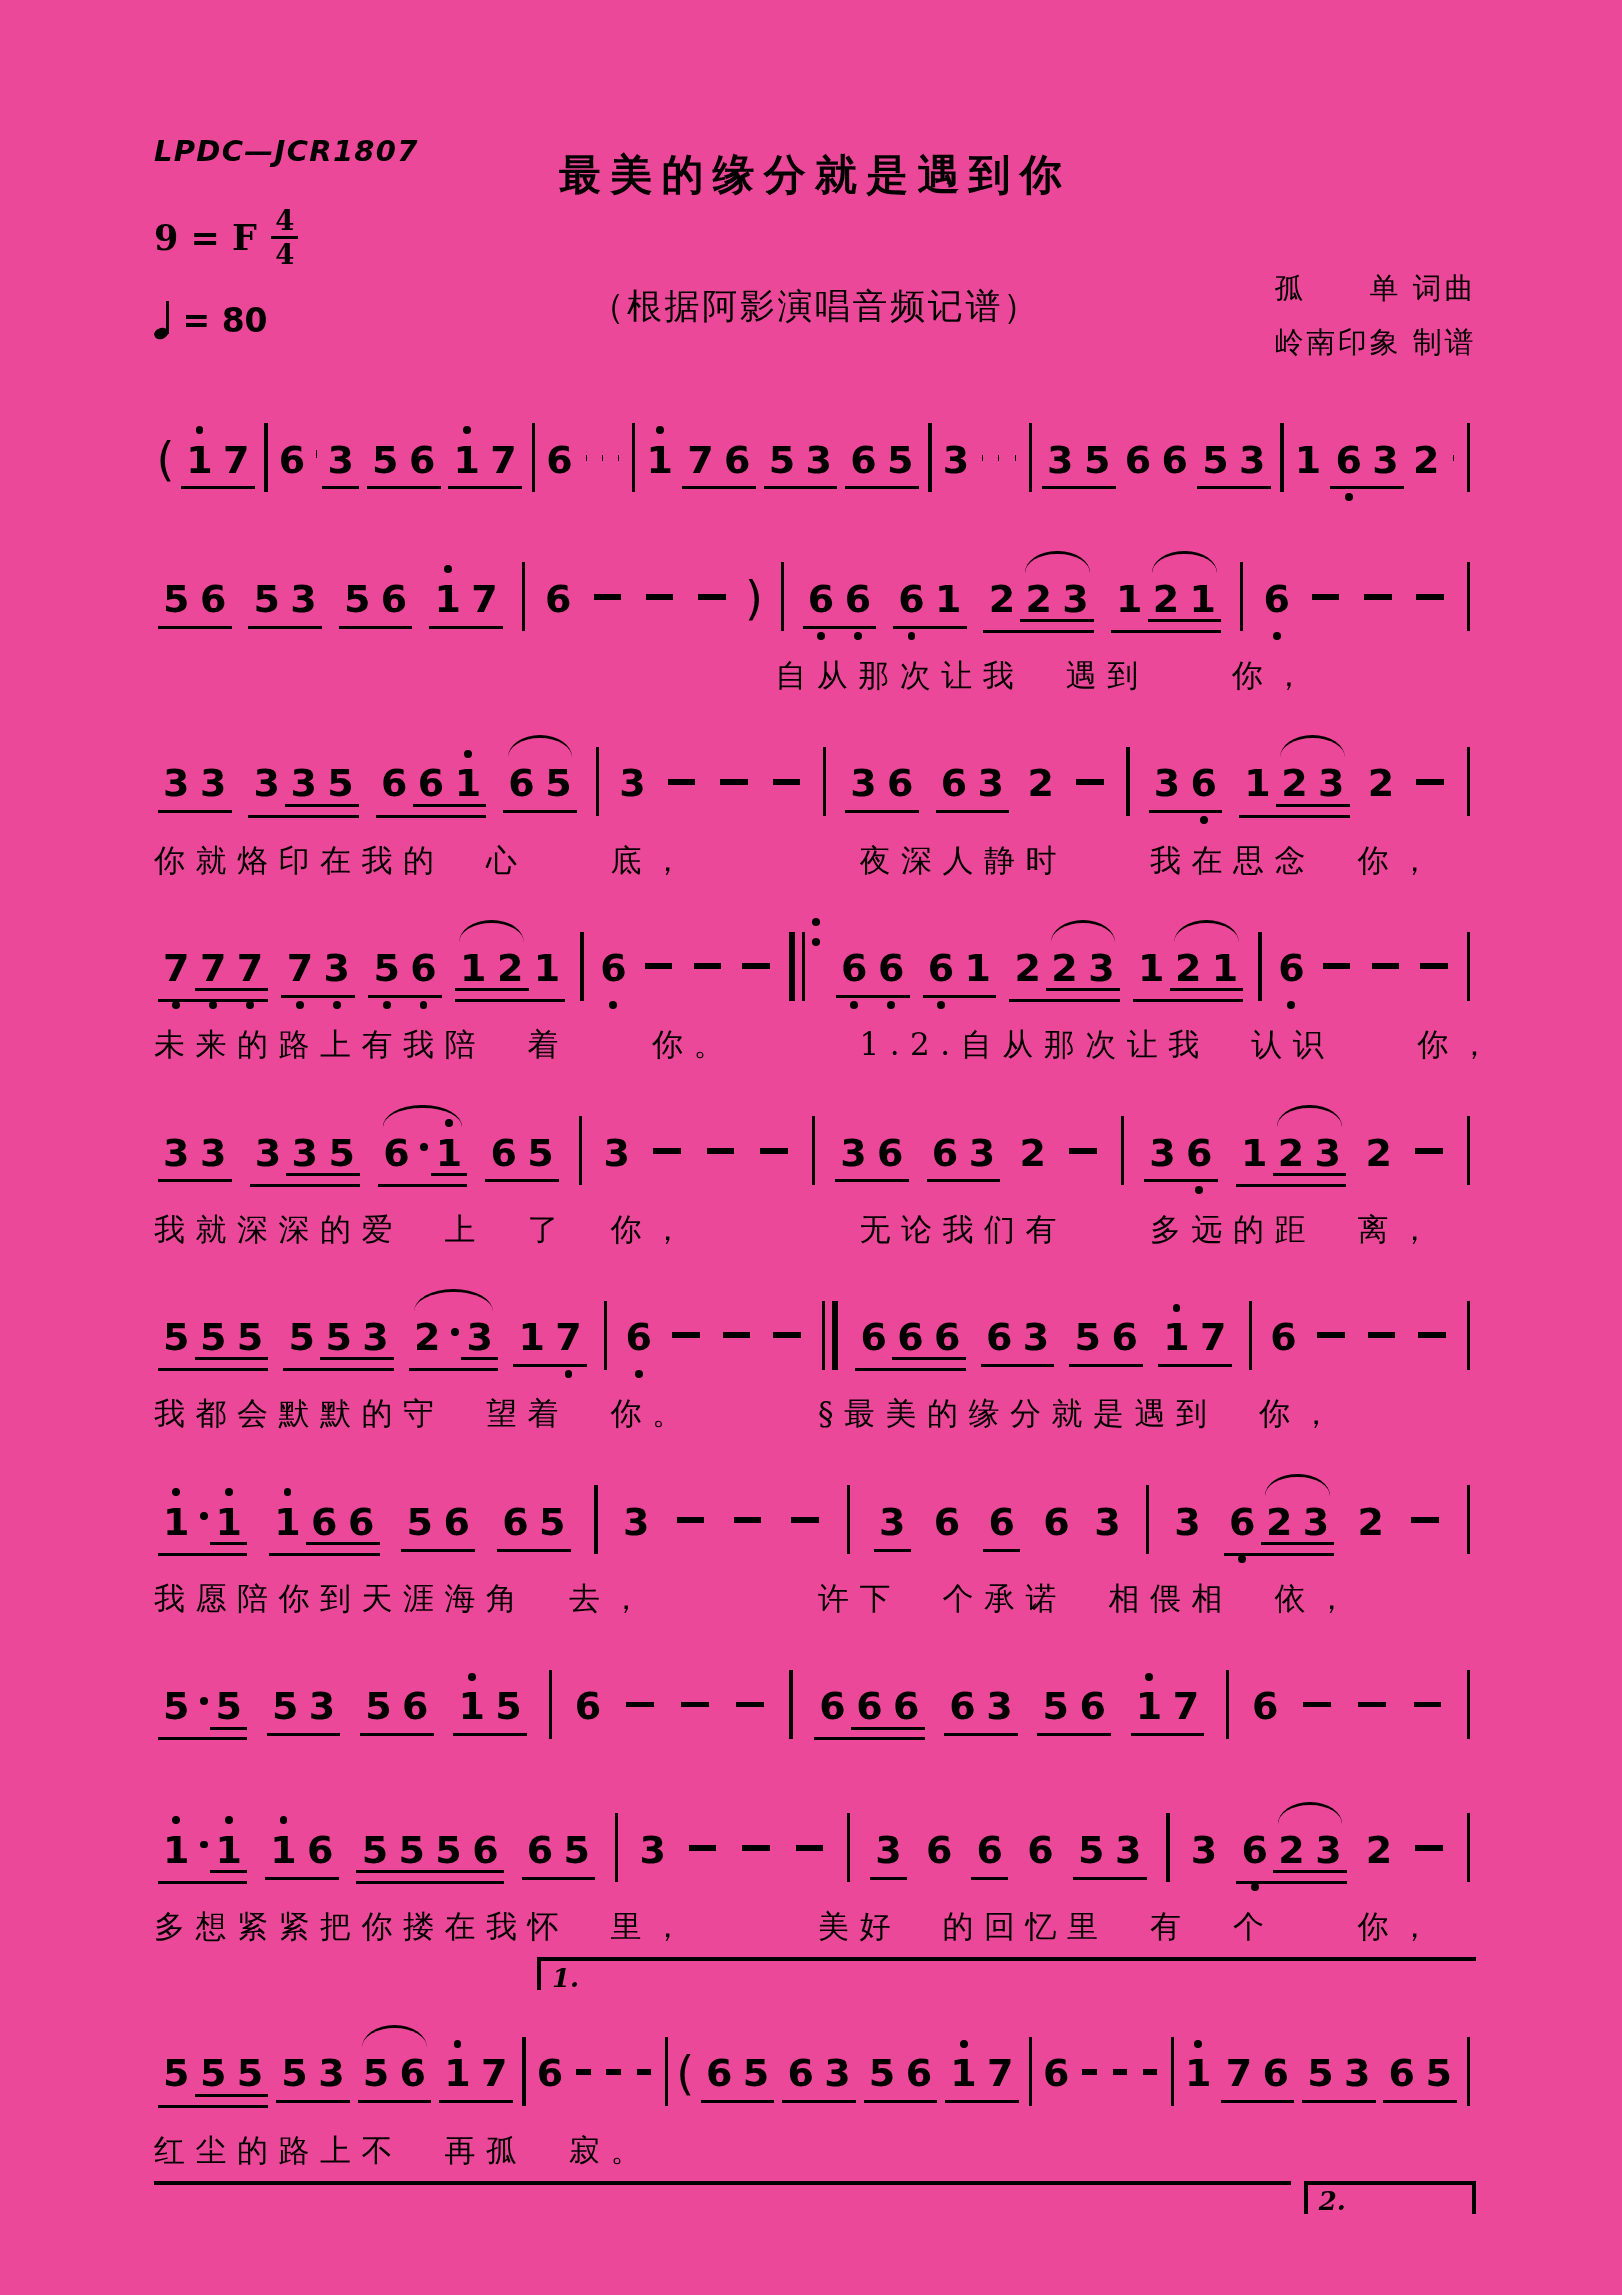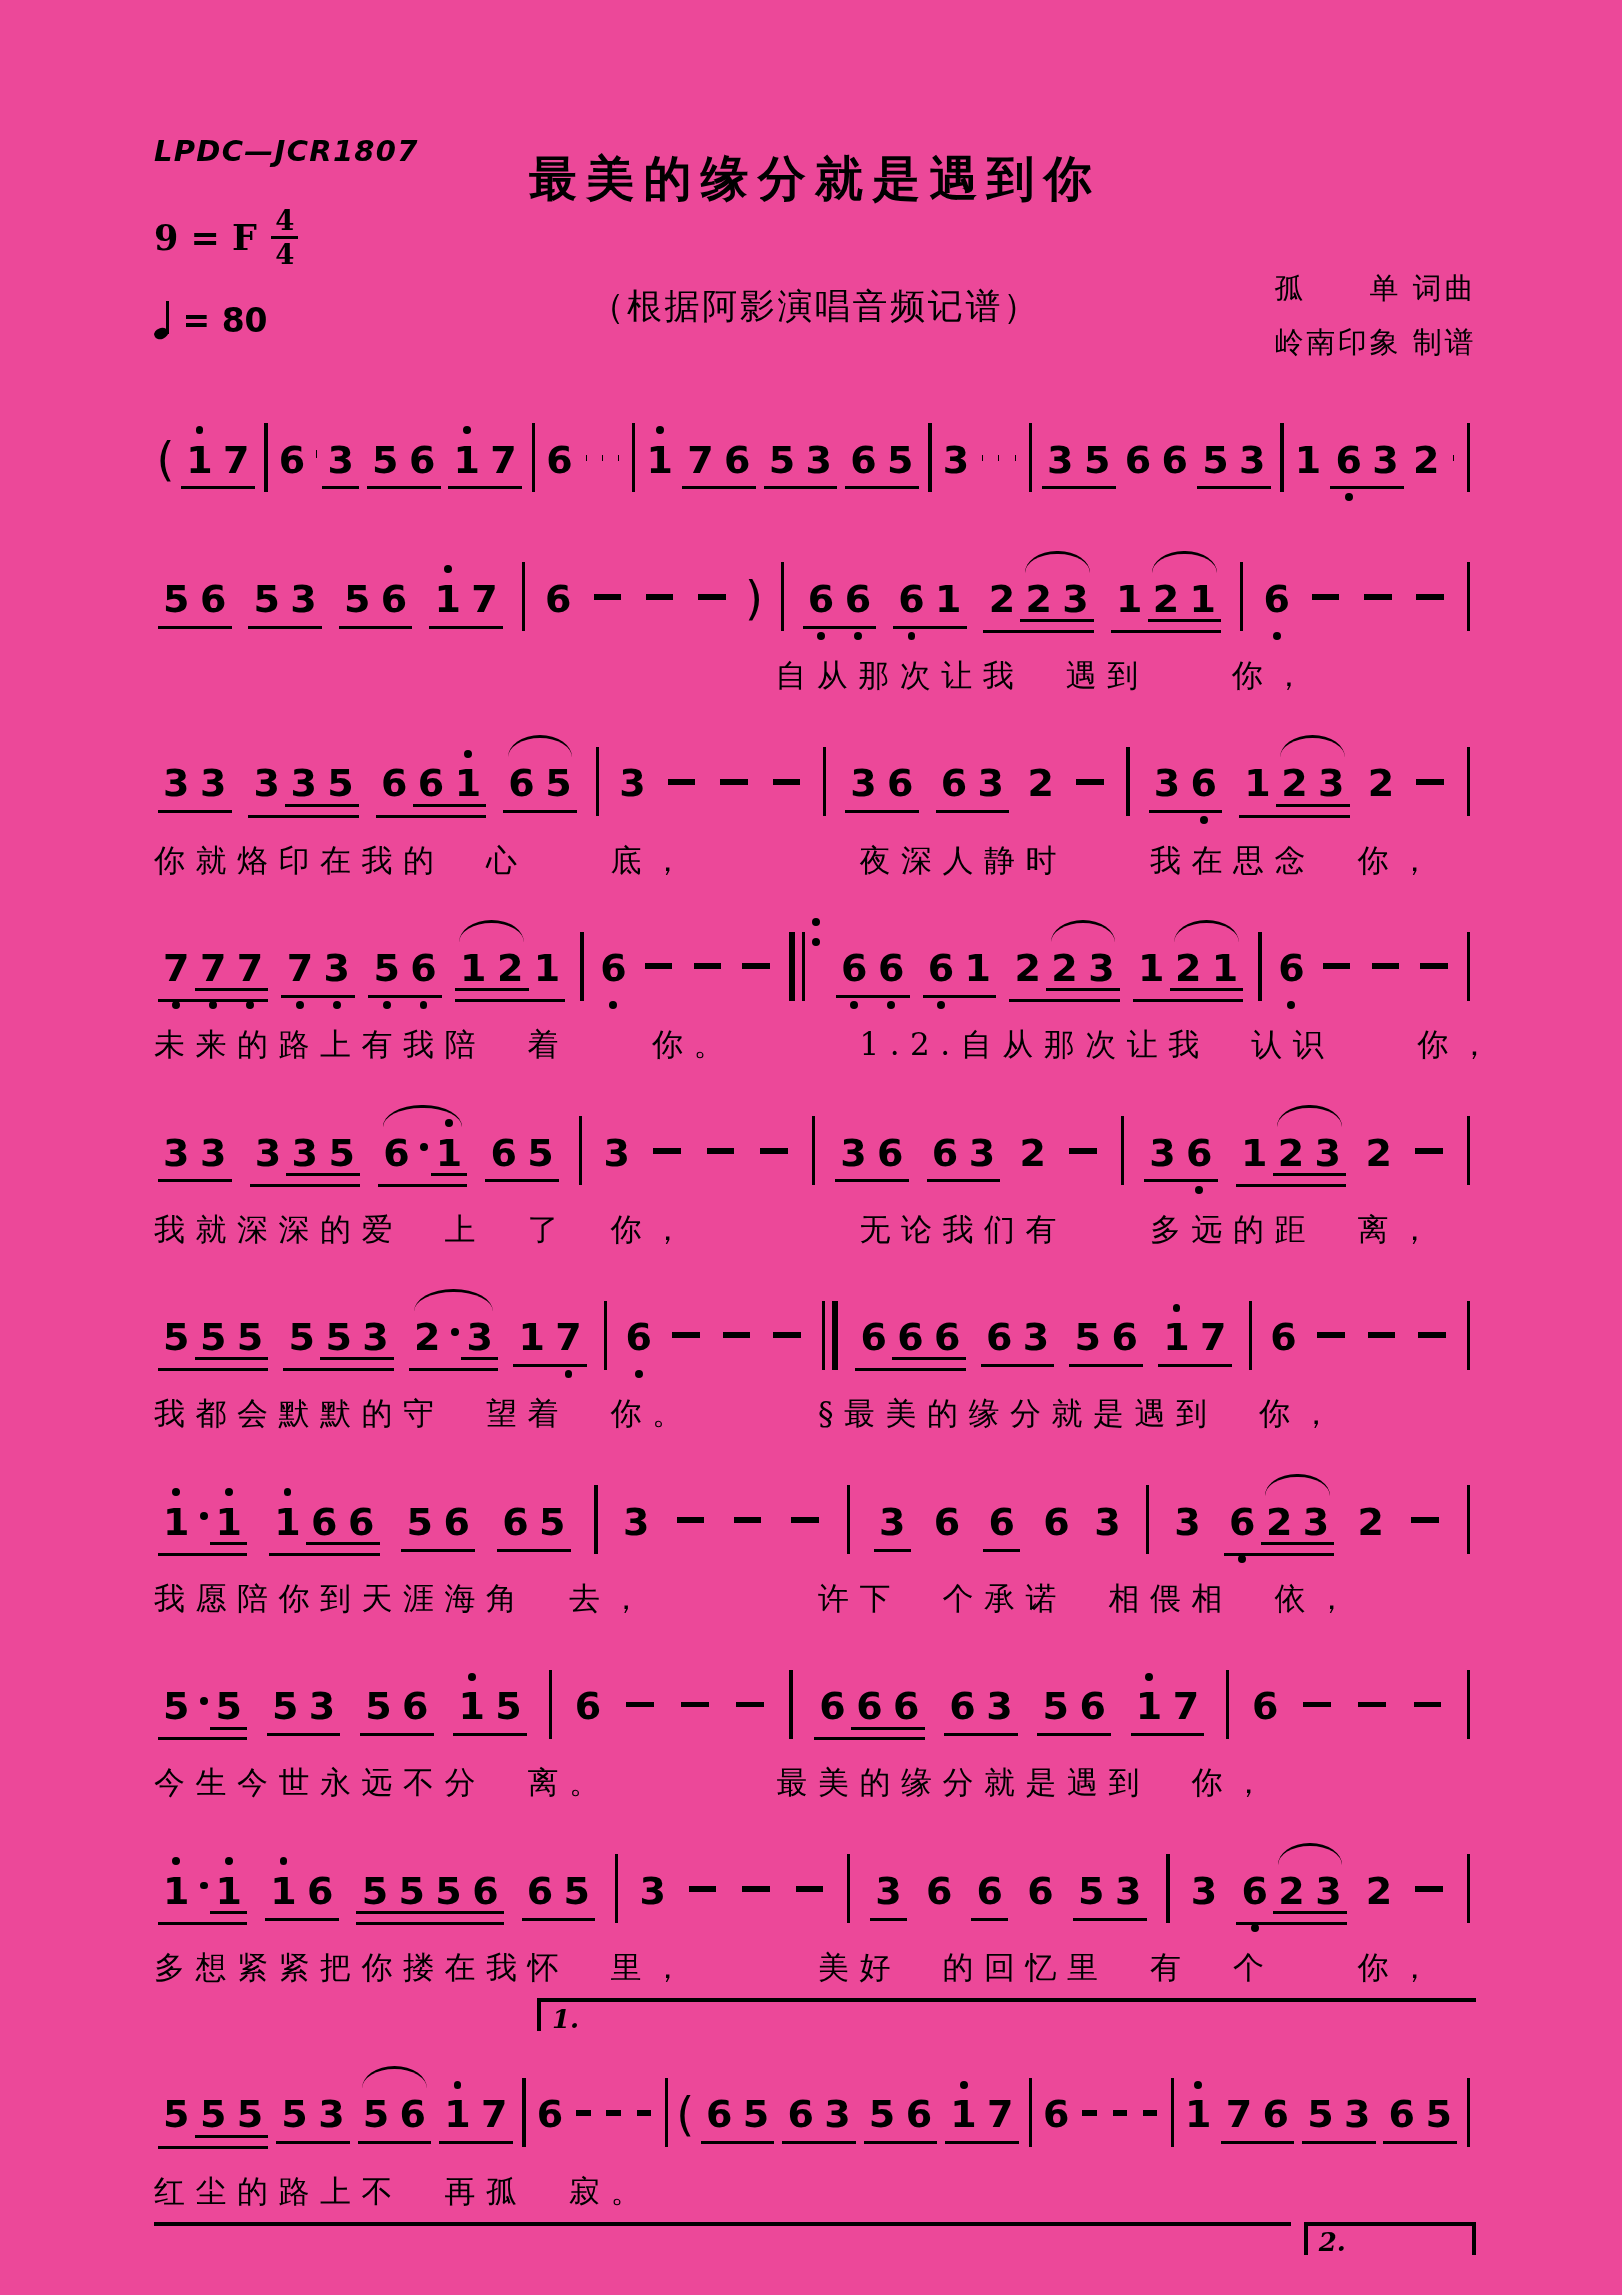--- a/index.html
+++ b/index.html
@@ -4,21 +4,21 @@
 <style>
   html,body{margin:0;padding:0;background:#e8e8e8;}
   .sheet{position:relative;width:1623px;height:2295px;background:#ec4899;color:#000;
          font-family:"DejaVu Sans",sans-serif;overflow:hidden;}
   .content{position:absolute;left:154px;top:121px;width:1322px;}
 
   
   .header{position:relative;height:255px;}
   .catalog{position:absolute;left:0;top:13px;font-size:29px;font-weight:bold;font-style:italic;
            font-family:"DejaVu Sans",sans-serif;letter-spacing:1.3px;}
-  .title{position:absolute;left:0;right:0;top:26px;text-align:center;font-size:48px;font-weight:bold;
+  .title{position:absolute;left:0;right:0;top:26px;text-align:center;font-size:42px;font-weight:bold;
          font-family:"DejaVu Serif",serif;letter-spacing:9.2px;}
   .keyrow{position:absolute;left:0;top:85px;font-size:35px;font-weight:bold;
           font-family:"DejaVu Serif",serif;display:flex;align-items:center;}
   .frac{display:inline-flex;flex-direction:column;margin-left:14.4px;font-size:27.5px;line-height:1.05;
         text-align:center;font-weight:bold;}
   .frac .num{border-bottom:3.3px solid #000;padding:0 3.9px 1.3px;}
   .frac .den{padding:1.3px 3.9px 0;}
   .temporow{position:absolute;left:0;top:180px;display:flex;align-items:center;font-size:33px;font-weight:bold;}
   .qn{position:relative;display:inline-block;width:22px;height:39px;margin-right:6.5px;}
   .qn::before{content:"";position:absolute;left:0;bottom:1.3px;width:14.4px;height:10.5px;background:#000;
@@ -651,21 +651,20 @@
               <span class="bl n"></span>
             </span>
             <span class="note">6</span>
             <span class="dash"></span>
             <span class="dash"></span>
             <span class="dash"></span>
             <span class="barg">
               <span class="bl n"></span>
             </span>
           </div>
-          <div class="lyrics" style="padding-left: 0%;">今生今世永远不分　离。　　　　最美的缘分就是遇到　你，</div>
         </div>
         <div class="system">
           <div class="notation">
             <span class="g g1">
               <span class="note">1<span class="da"></span></span>
               <span class="aug"></span>
               <span class="g g2">
                 <span class="note">1<span class="da"></span></span>
               </span>
             </span>

